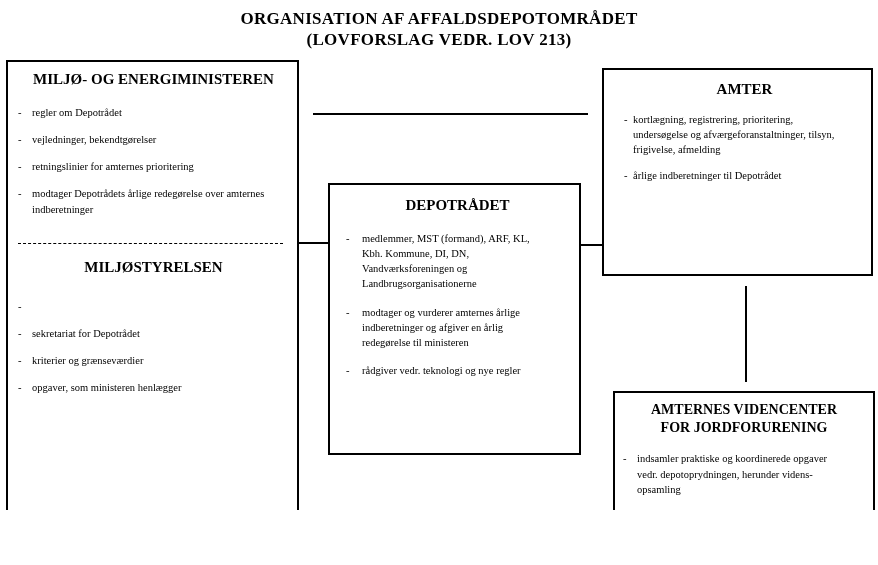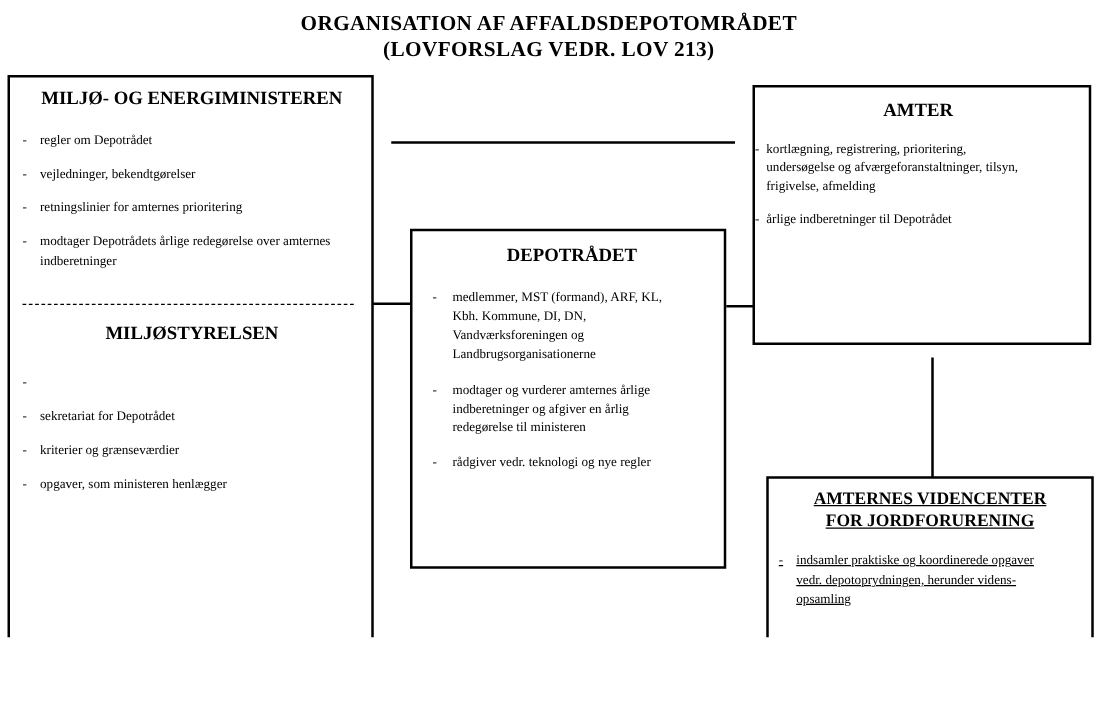--- a/index.html
+++ b/index.html
@@ -24,22 +24,22 @@
     letter-spacing: 0.3px;
   }
   .box {
     position: absolute;
     border: 2px solid #000000;
     background: #ffffff;
     box-sizing: border-box;
   }
   .box-minister   { left: 6px;   top: 60px;  width: 293px; height: 496px; padding: 6px 8px 6px 10px; }
   .box-depot      { left: 328px; top: 183px; width: 253px; height: 272px; padding: 9px 10px 10px 16px; }
-  .box-amter      { left: 602px; top: 68px;  width: 271px; height: 208px; padding: 8px 6px 6px 0; }
-  .box-videncenter{ left: 613px; top: 381px; width: 262px; height: 142px; padding: 8px 8px 6px 8px; text-decoration: underline; }
+  .box-amter      { left: 602px; top: 68px;  width: 271px; height: 208px; padding: 8px 6px 6px 20px; }
+  .box-videncenter{ left: 613px; top: 391px; width: 262px; height: 142px; padding: 8px 8px 6px 8px; }
 
   .h {
     font-weight: bold;
     font-size: 15px;
     line-height: 1.25;
     white-space: pre-line;
   }
   .h-left   { text-align: center;  margin: 2px 0 16px 0; }
   .h-center { text-align: center; }
   .h-minister2 { margin: 0 0 22px 0; }

